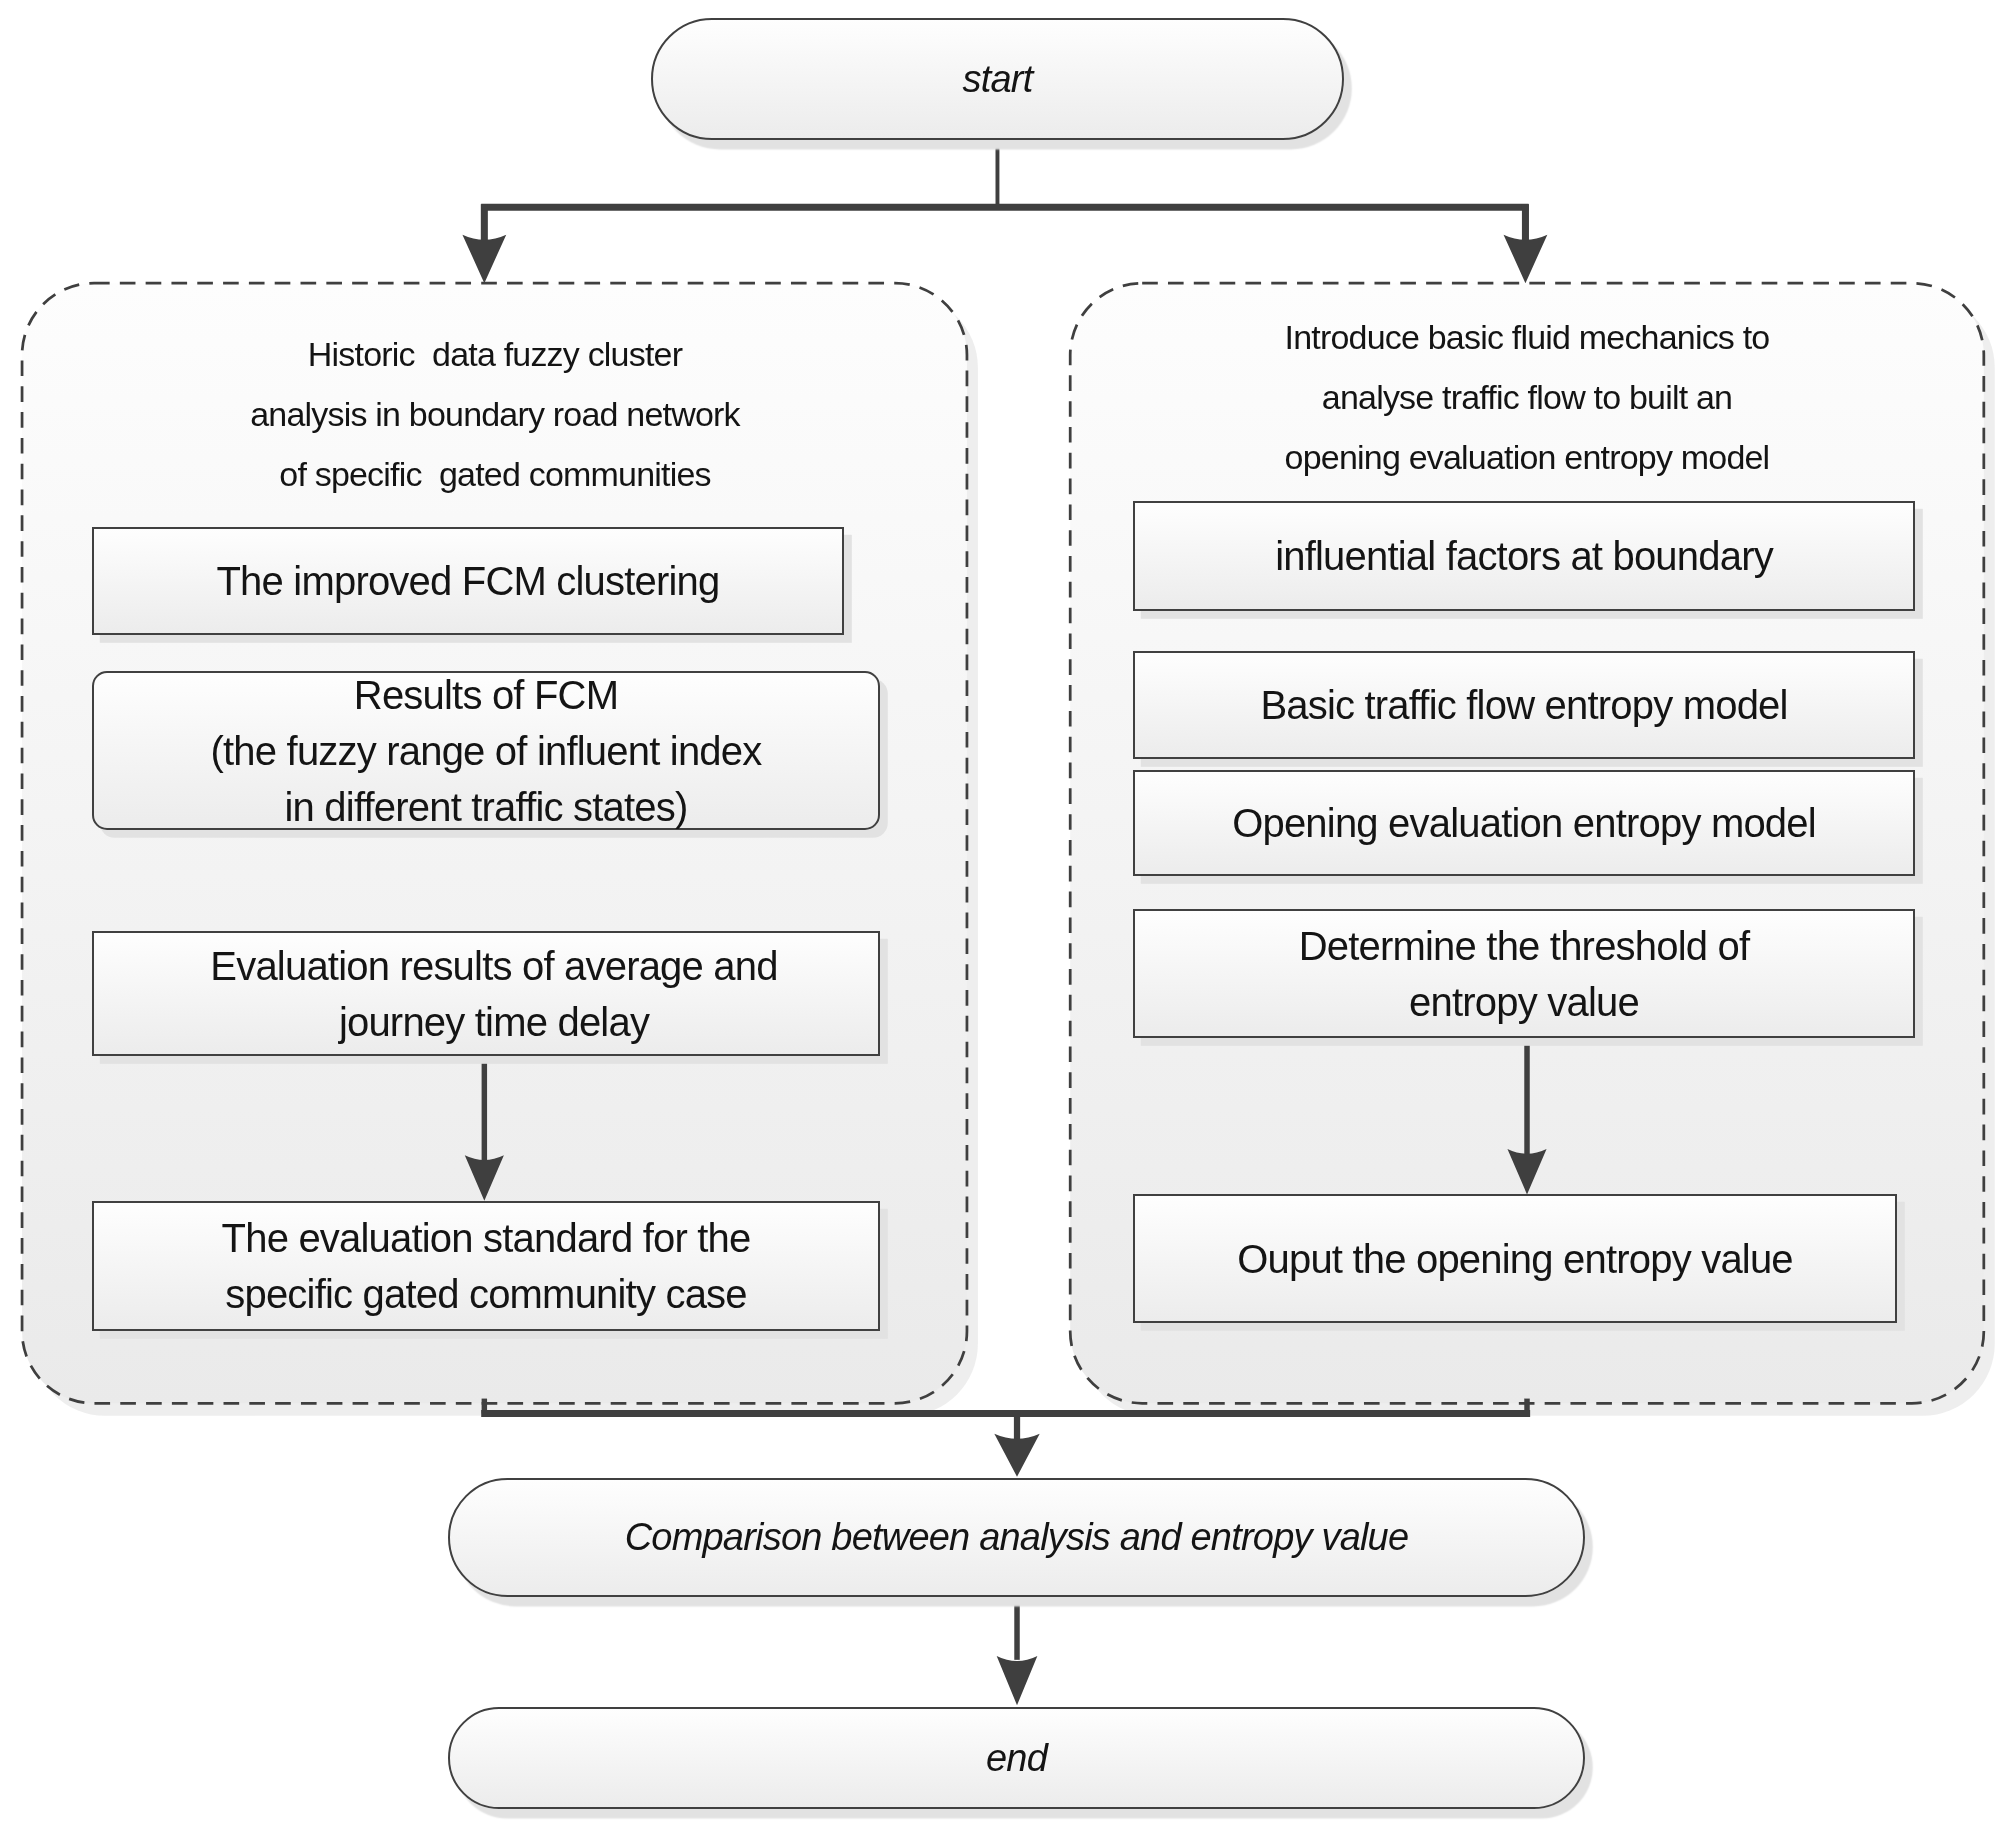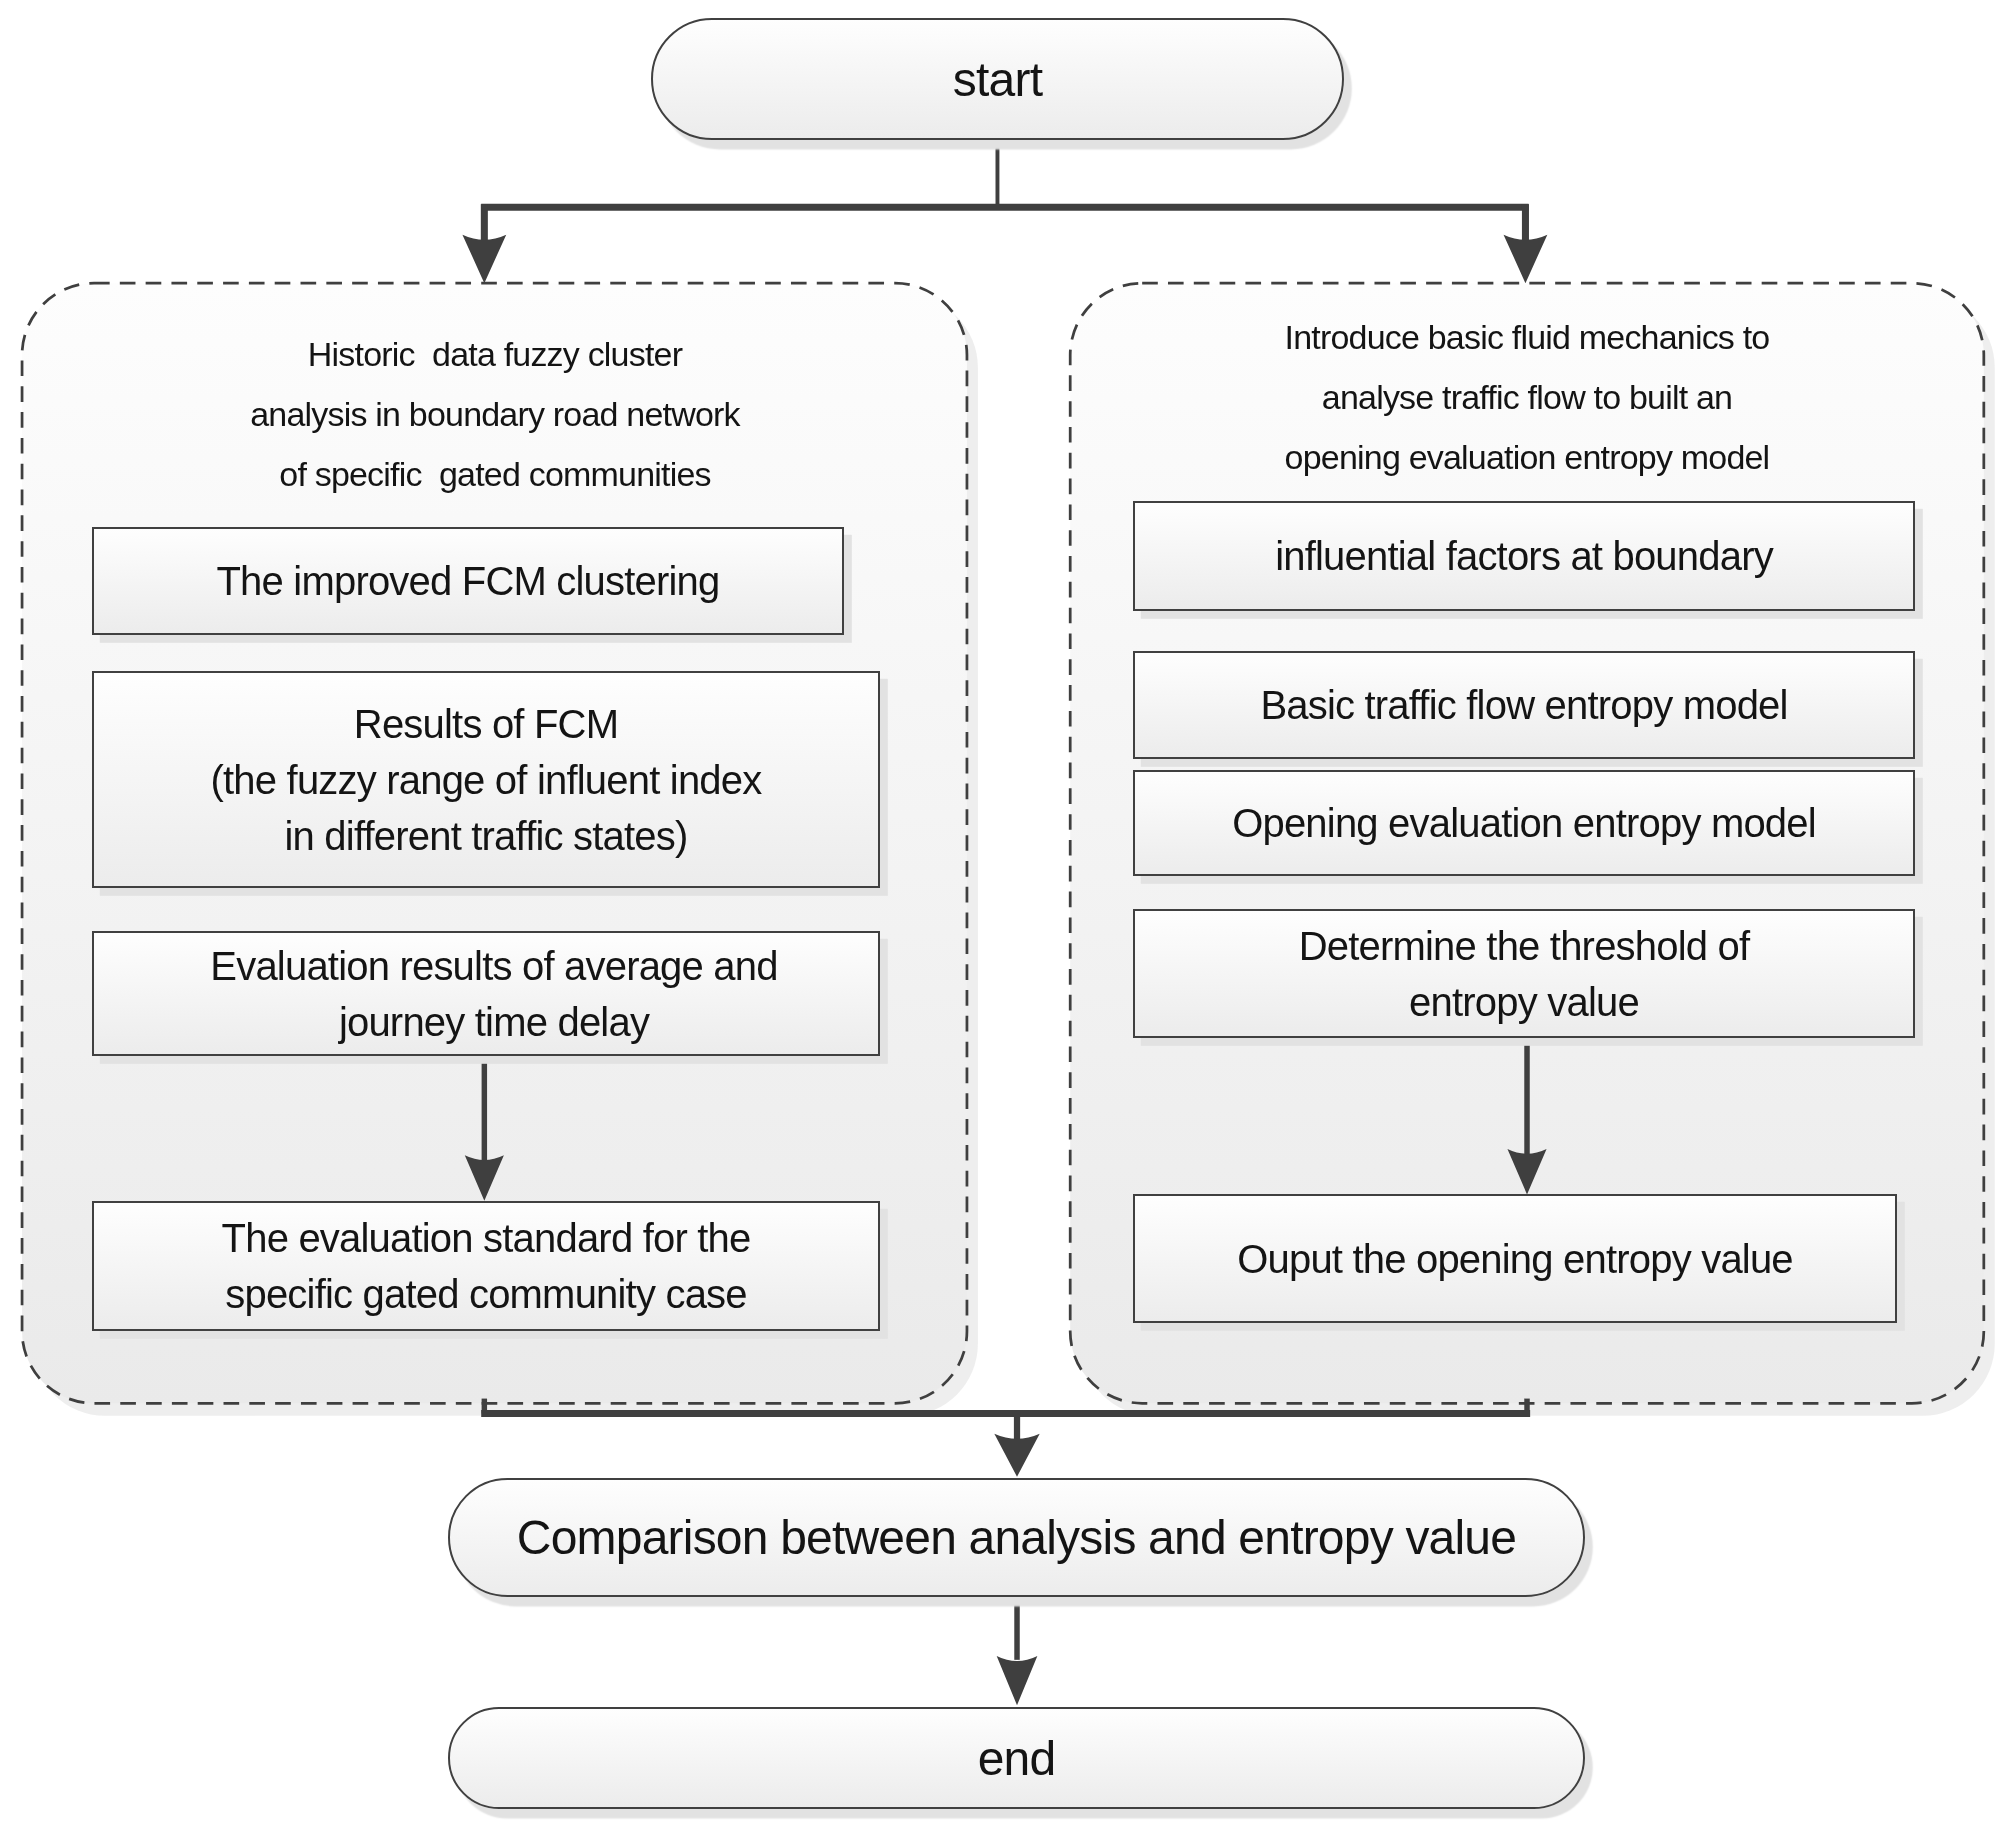--- a/index.html
+++ b/index.html
@@ -27,21 +27,22 @@
     position:absolute;z-index:2;box-sizing:border-box;
     display:flex;align-items:center;justify-content:center;
     text-align:center;
   }
   .txt{white-space:pre-wrap;letter-spacing:-0.8px;}
   .pill{
     border:2.3px solid var(--color-box-border);
     border-radius:64px;
     background:linear-gradient(180deg,var(--color-box-fill-top),var(--color-box-fill-bottom));
     box-shadow:7.8px 9.4px 1.6px var(--color-shadow);
-    font-size:48px;
+    font-size:38px;
+    font-style:italic;
   }
   .box{
     border:2px solid var(--color-box-border);
     background:linear-gradient(180deg,var(--color-box-fill-top),var(--color-box-fill-bottom));
     box-shadow:7.8px 7.8px 0 var(--color-shadow);
     font-size:40px;line-height:56px;
   }
   .hdr{
     position:absolute;z-index:2;text-align:center;
     font-size:34px;line-height:60px;
@@ -92,21 +93,21 @@
 </div>
 
 <div class="hdr" style="left:38px;top:324px;width:914px;">
   <span class="txt">Historic  data fuzzy cluster
 analysis in boundary road network
 of specific  gated communities</span>
 </div>
 <div class="node box" style="left:92px;top:527px;width:752px;height:108px;">
   <span class="txt">The improved FCM clustering</span>
 </div>
-<div class="node box" style="left:92px;top:671px;width:788px;height:217px;">
+<div class="node box" style="left:92px;top:671px;width:788px;height:159px;border-radius:15px;">
   <span class="txt">Results of FCM
 (the fuzzy range of influent index
 in different traffic states)</span>
 </div>
 <div class="node box" style="left:92px;top:931px;width:788px;height:125px;padding-left:16px;">
   <span class="txt">Evaluation results of average and
 journey time delay</span>
 </div>
 <div class="node box" style="left:92px;top:1201px;width:788px;height:130px;">
   <span class="txt">The evaluation standard for the

